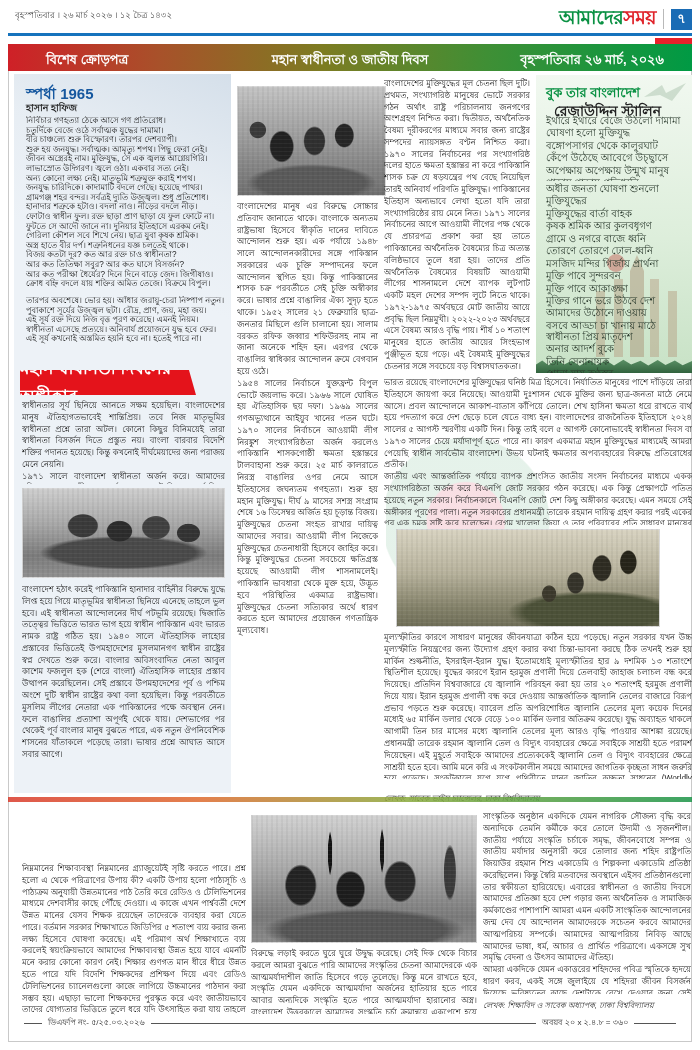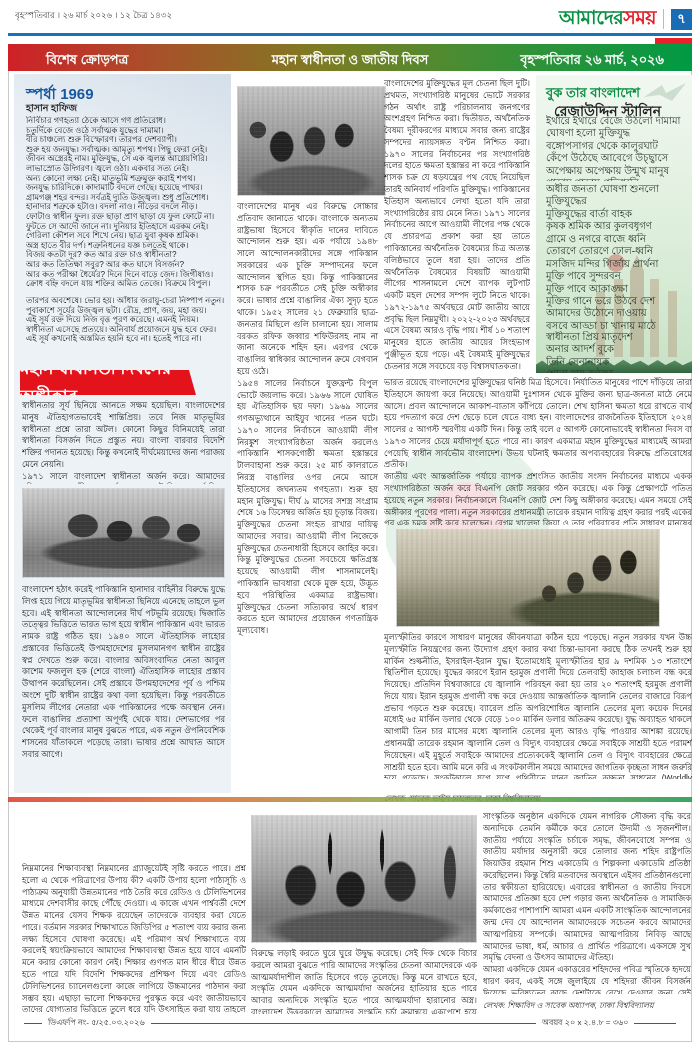--- a/index.html
+++ b/index.html
@@ -38,21 +38,21 @@
   <div class="abs frame" style="left:8px;top:44px;width:682px;height:996px;"></div>
 
   <div class="abs" style="left:8px;top:44px;width:684px;height:27px;background:linear-gradient(90deg,#cf2027 0%,#a8512a 22%,#7d7c22 46%,#3f8f35 70%,#009a44 100%);">
     <div class="abs banner-text" style="left:38px;top:6px;font-size:13px;">বিশেষ ক্রোড়পত্র</div>
     <div class="abs banner-text" style="left:0;top:6px;width:684px;text-align:center;font-size:13px;">মহান স্বাধীনতা ও জাতীয় দিবস</div>
     <div class="abs banner-text" style="right:28px;top:6px;font-size:13px;margin-left:36px;">বৃহস্পতিবার ২৬ মার্চ, ২০২৬</div>
   </div>
 
   <div class="abs" style="left:14px;top:74px;width:217px;height:719px;background:#edf2f7;">
     <div class="abs" style="left:0;top:0;width:217px;height:280px;background:linear-gradient(205deg,rgba(150,175,200,.28) 0%,rgba(200,212,224,.15) 35%,transparent 65%);"></div>
-    <div class="abs" style="left:12px;top:8px;width:190px;font-size:15px;font-weight:bold;color:#15579f;">স্পর্ধা 1969</div>
+    <div class="abs" style="left:12px;top:8px;width:190px;font-size:15px;font-weight:bold;color:#15579f;">স্পর্ধা 1965</div>
     <div class="abs byline" style="left:12px;top:27px;width:190px;">হাসান হাফিজ</div>
     <div class="abs poem-text" style="left:12px;top:222px;width:200px;height:52px;">তারপর অবশেষে। ভোর হয়। আঁধার জরায়ু-চেরা নিষ্পাপ নতুন।
 পুবাকাশে সূর্যের উজ্জ্বল ছটা। রৌদ্র, প্রাণ, জয়, মহা জয়।
 এই সূর্য রক্ত দিয়ে নিজ বৃত্ত পূরণ করেছে। এমনই নিয়ম।
 স্বাধীনতা এসেছে প্রত্যয়ে। অনিবার্য প্রয়োজনে যুদ্ধ হবে ফের।
 এই সূর্য কখনোই অস্তমিত হয়নি হবে না। হতেই পারে না।</div>
     <div class="abs poem-text" style="left:12px;top:42px;width:200px;height:174px;">নির্বিচার গণহত্যা ঠেকে আসে গণ প্রতিরোধ।
 চতুর্দিকে বেজে ওঠে সর্বাত্মক যুদ্ধের দামামা।
 বীর চাঞ্চল্যে শুরু বিস্ফোরণ। তারপর দেশব্যাপী।
 শুরু হয় জনযুদ্ধ। সর্বাত্মক। আমৃত্যু শপথ। পিছু ফেরা নেই।

